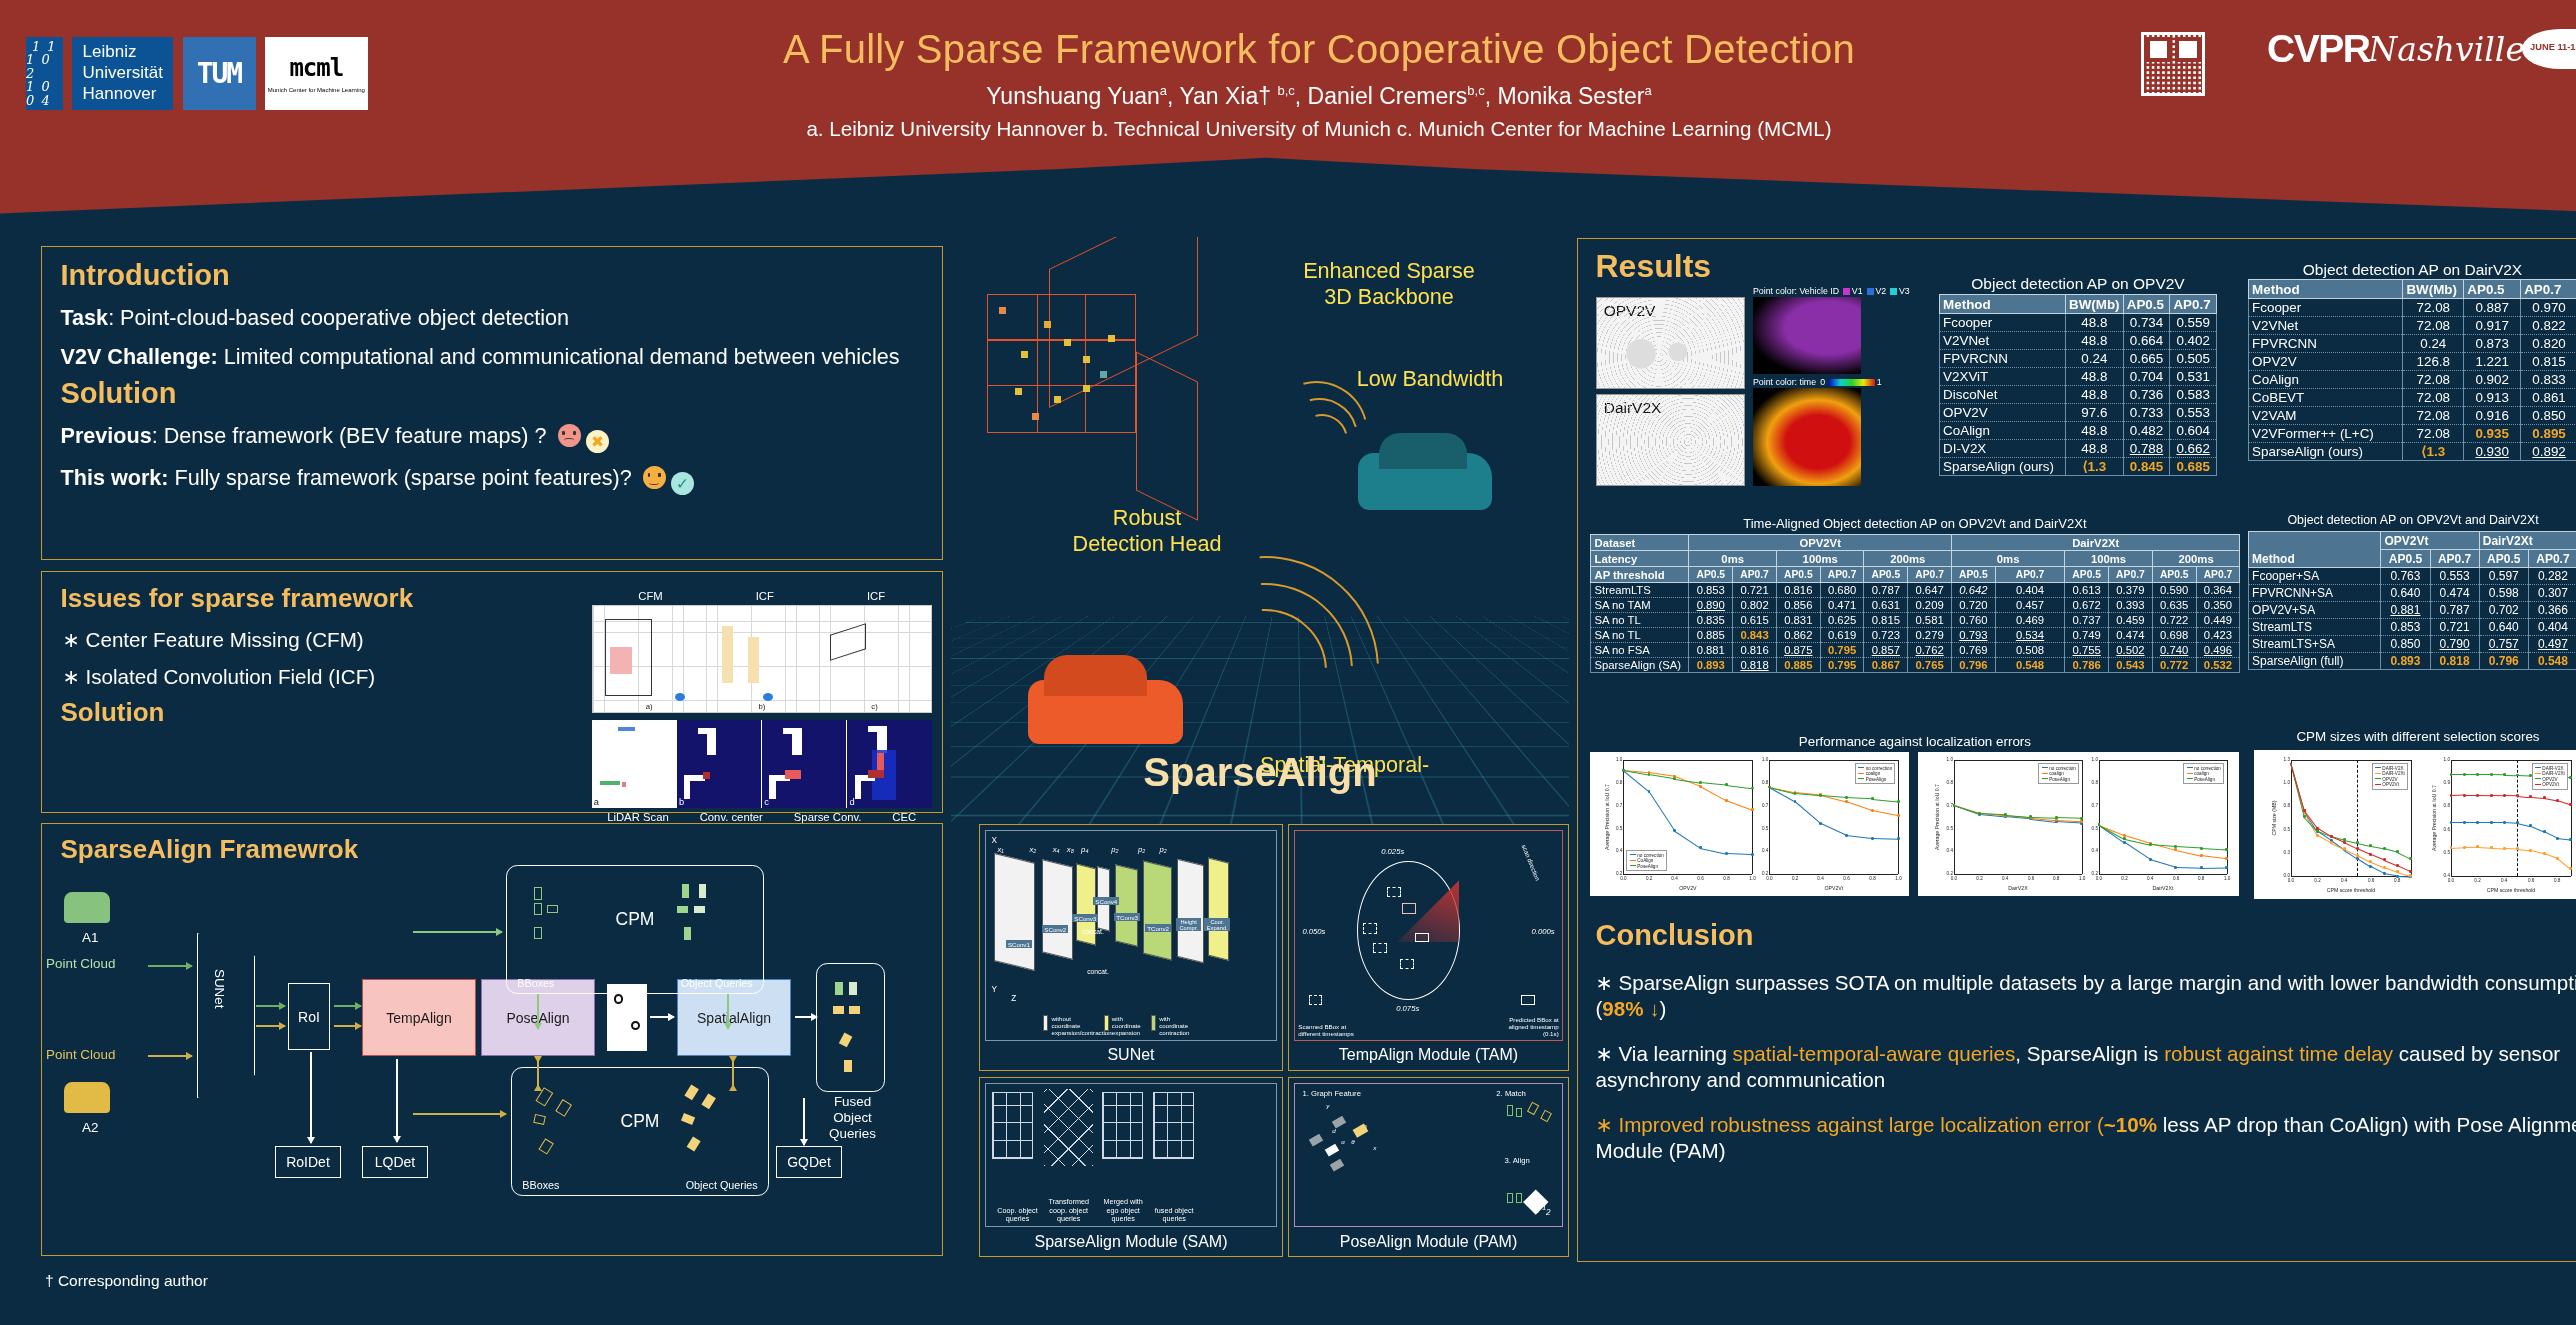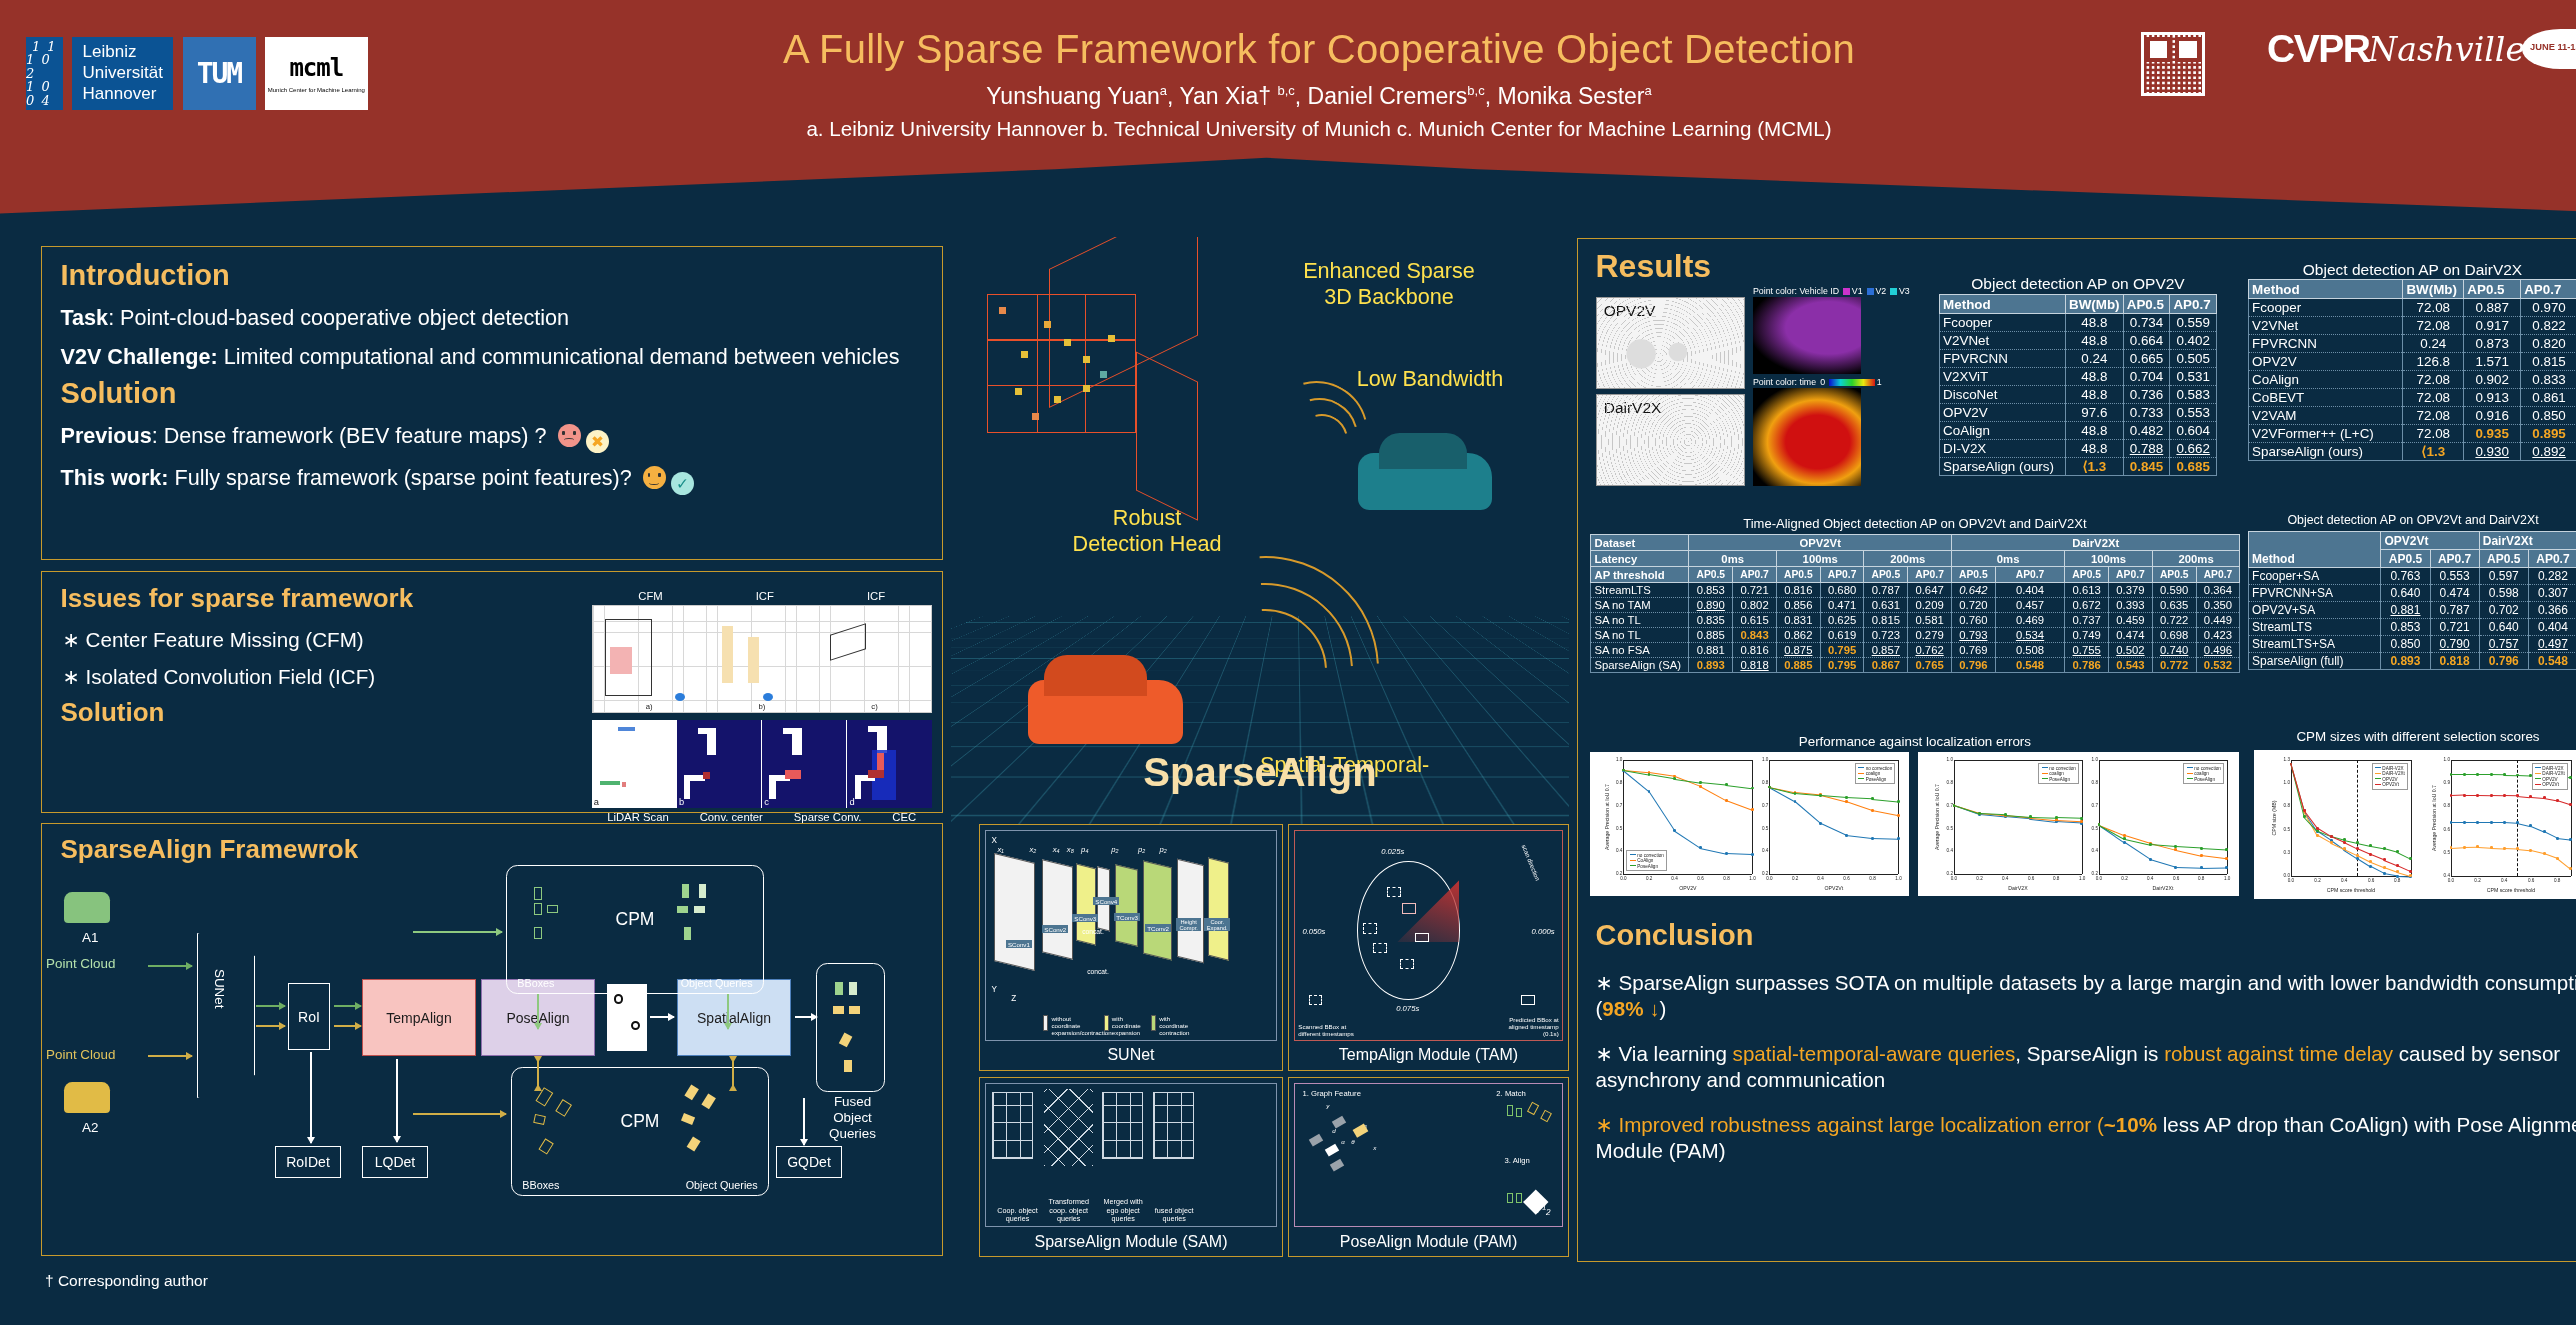--- a/index.html
+++ b/index.html
@@ -682,21 +682,21 @@
         </tr>
         <tr>
           <td>FPVRCNN</td>
           <td class="num">0.24</td>
           <td class="num">0.873</td>
           <td class="num">0.820</td>
         </tr>
         <tr>
           <td>OPV2V</td>
           <td class="num">126.8</td>
-          <td class="num">1.571</td>
+          <td class="num">1.221</td>
           <td class="num">0.815</td>
         </tr>
         <tr>
           <td>CoAlign</td>
           <td class="num">72.08</td>
           <td class="num">0.902</td>
           <td class="num">0.833</td>
         </tr>
         <tr>
           <td>CoBEVT</td>

